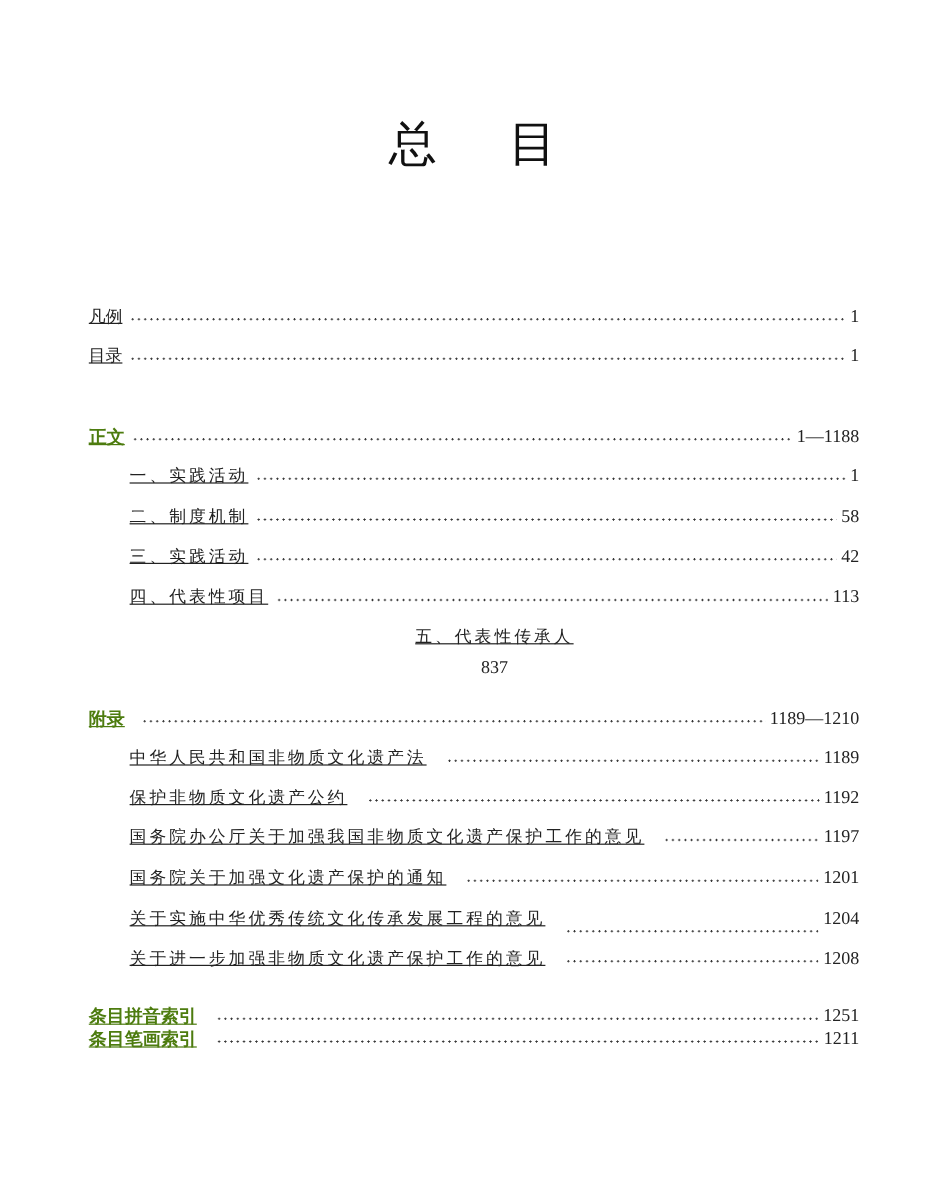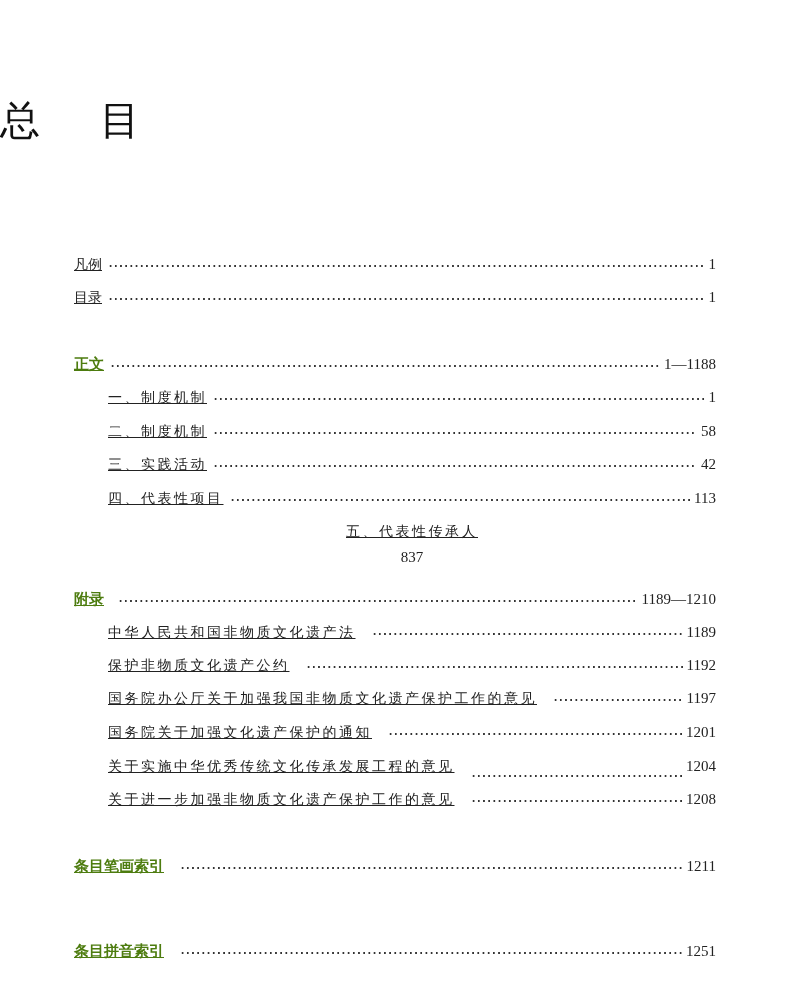--- a/index.html
+++ b/index.html
@@ -13,20 +13,21 @@
       position: relative;
       overflow: hidden;
       font-family: "DejaVu Serif", "Liberation Serif", serif;
       color: #1a1a1a;
     }
     .title {
       position: absolute;
       top: 92px;
       left: 0;
       width: 788px;
+      text-align: center;
       font-size: 40px;
       line-height: 56px;
       letter-spacing: 0;
       color: #111;
     }
     .title span {
       display: inline-block;
     }
     .title .gap {
       display: inline-block;
@@ -96,21 +97,21 @@
   <span class="page">1</span>
 </div>
 
 <div class="row major" style="top:353px;">
   <span class="label">正文</span>
   <span class="leader"></span>
   <span class="page">1—1188</span>
 </div>
 
 <div class="row sub" style="top:386px;">
-  <span class="label">一、制度机制</span>
+  <span class="label">一、实践活动</span>
   <span class="leader"></span>
   <span class="page">1</span>
 </div>
 <div class="row sub" style="top:420px;">
   <span class="label">二、制度机制</span>
   <span class="leader"></span>
   <span class="page">58</span>
 </div>
 <div class="row sub" style="top:453px;">
   <span class="label">三、实践活动</span>
@@ -163,17 +164,17 @@
   <span class="label">关于进一步加强非物质文化遗产保护工作的意见</span>
   <span class="leader" style="margin-left:16px;"></span>
   <span class="page">1208</span>
 </div>
 
 <div class="row major" style="top:855px;">
   <span class="label" style="margin-right:10px;">条目笔画索引</span>
   <span class="leader"></span>
   <span class="page">1211</span>
 </div>
-<div class="row major" style="top:940px;">
+<div class="row major" style="top:836px;">
   <span class="label" style="margin-right:10px;">条目拼音索引</span>
   <span class="leader"></span>
   <span class="page">1251</span>
 </div>
 
 </body></html>

